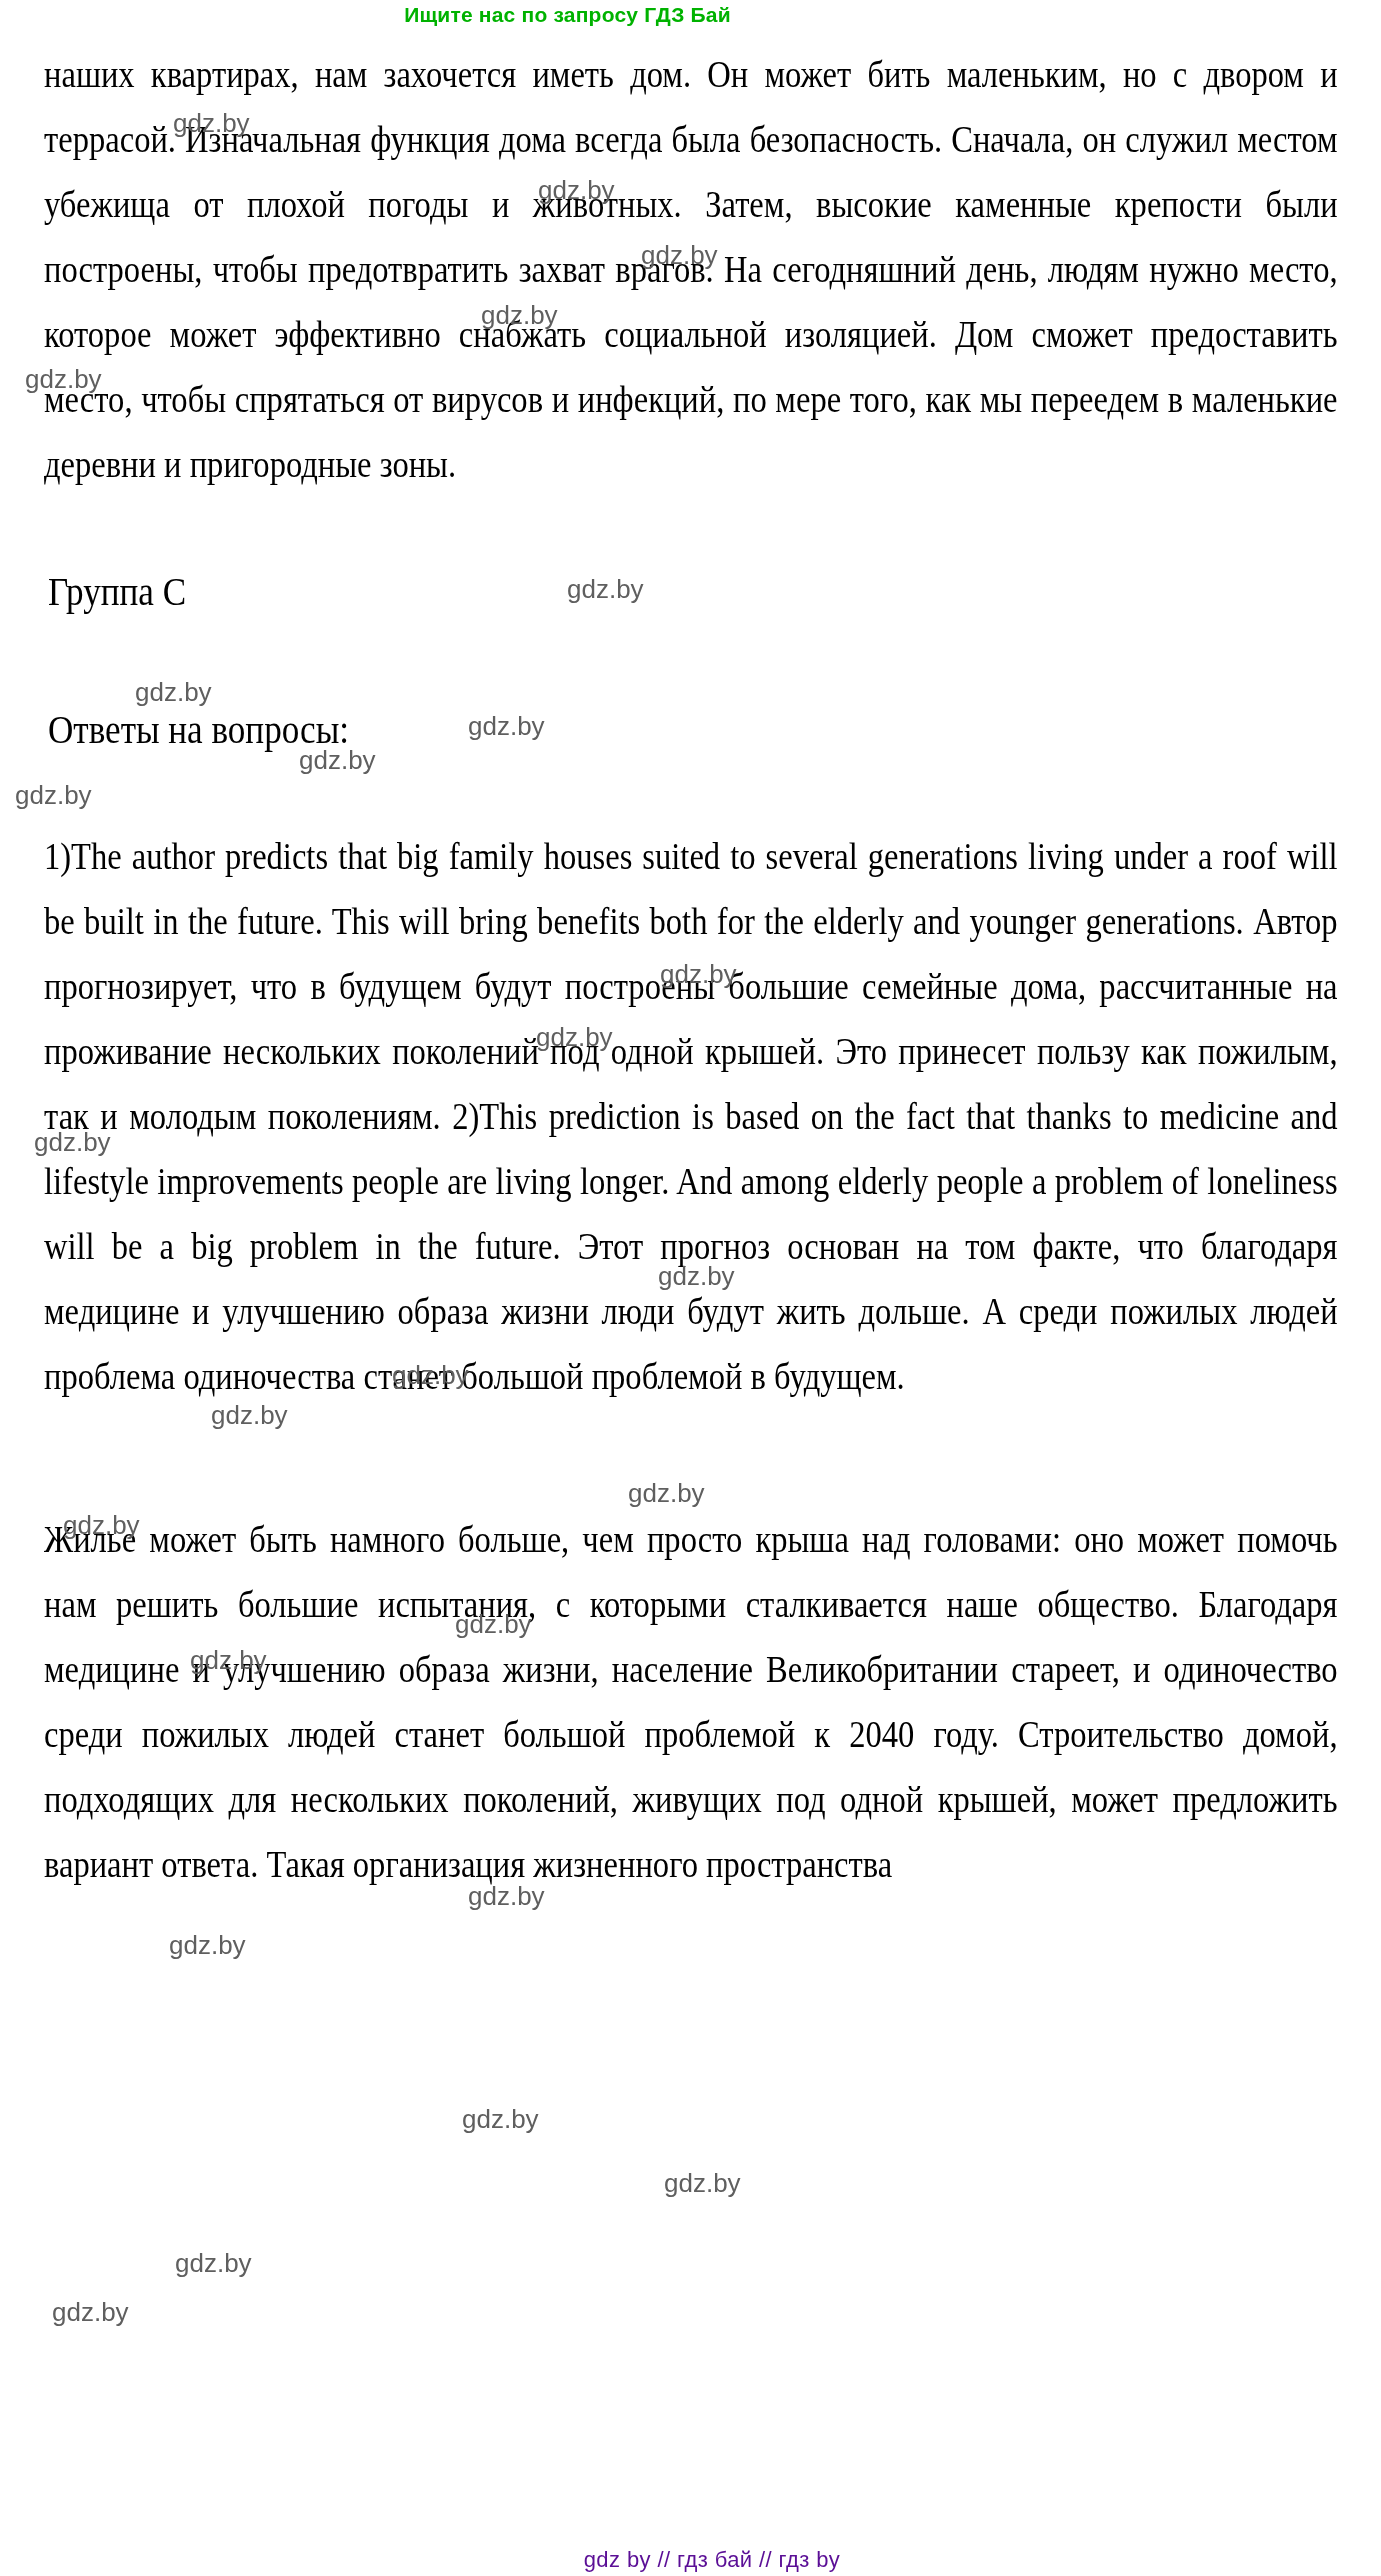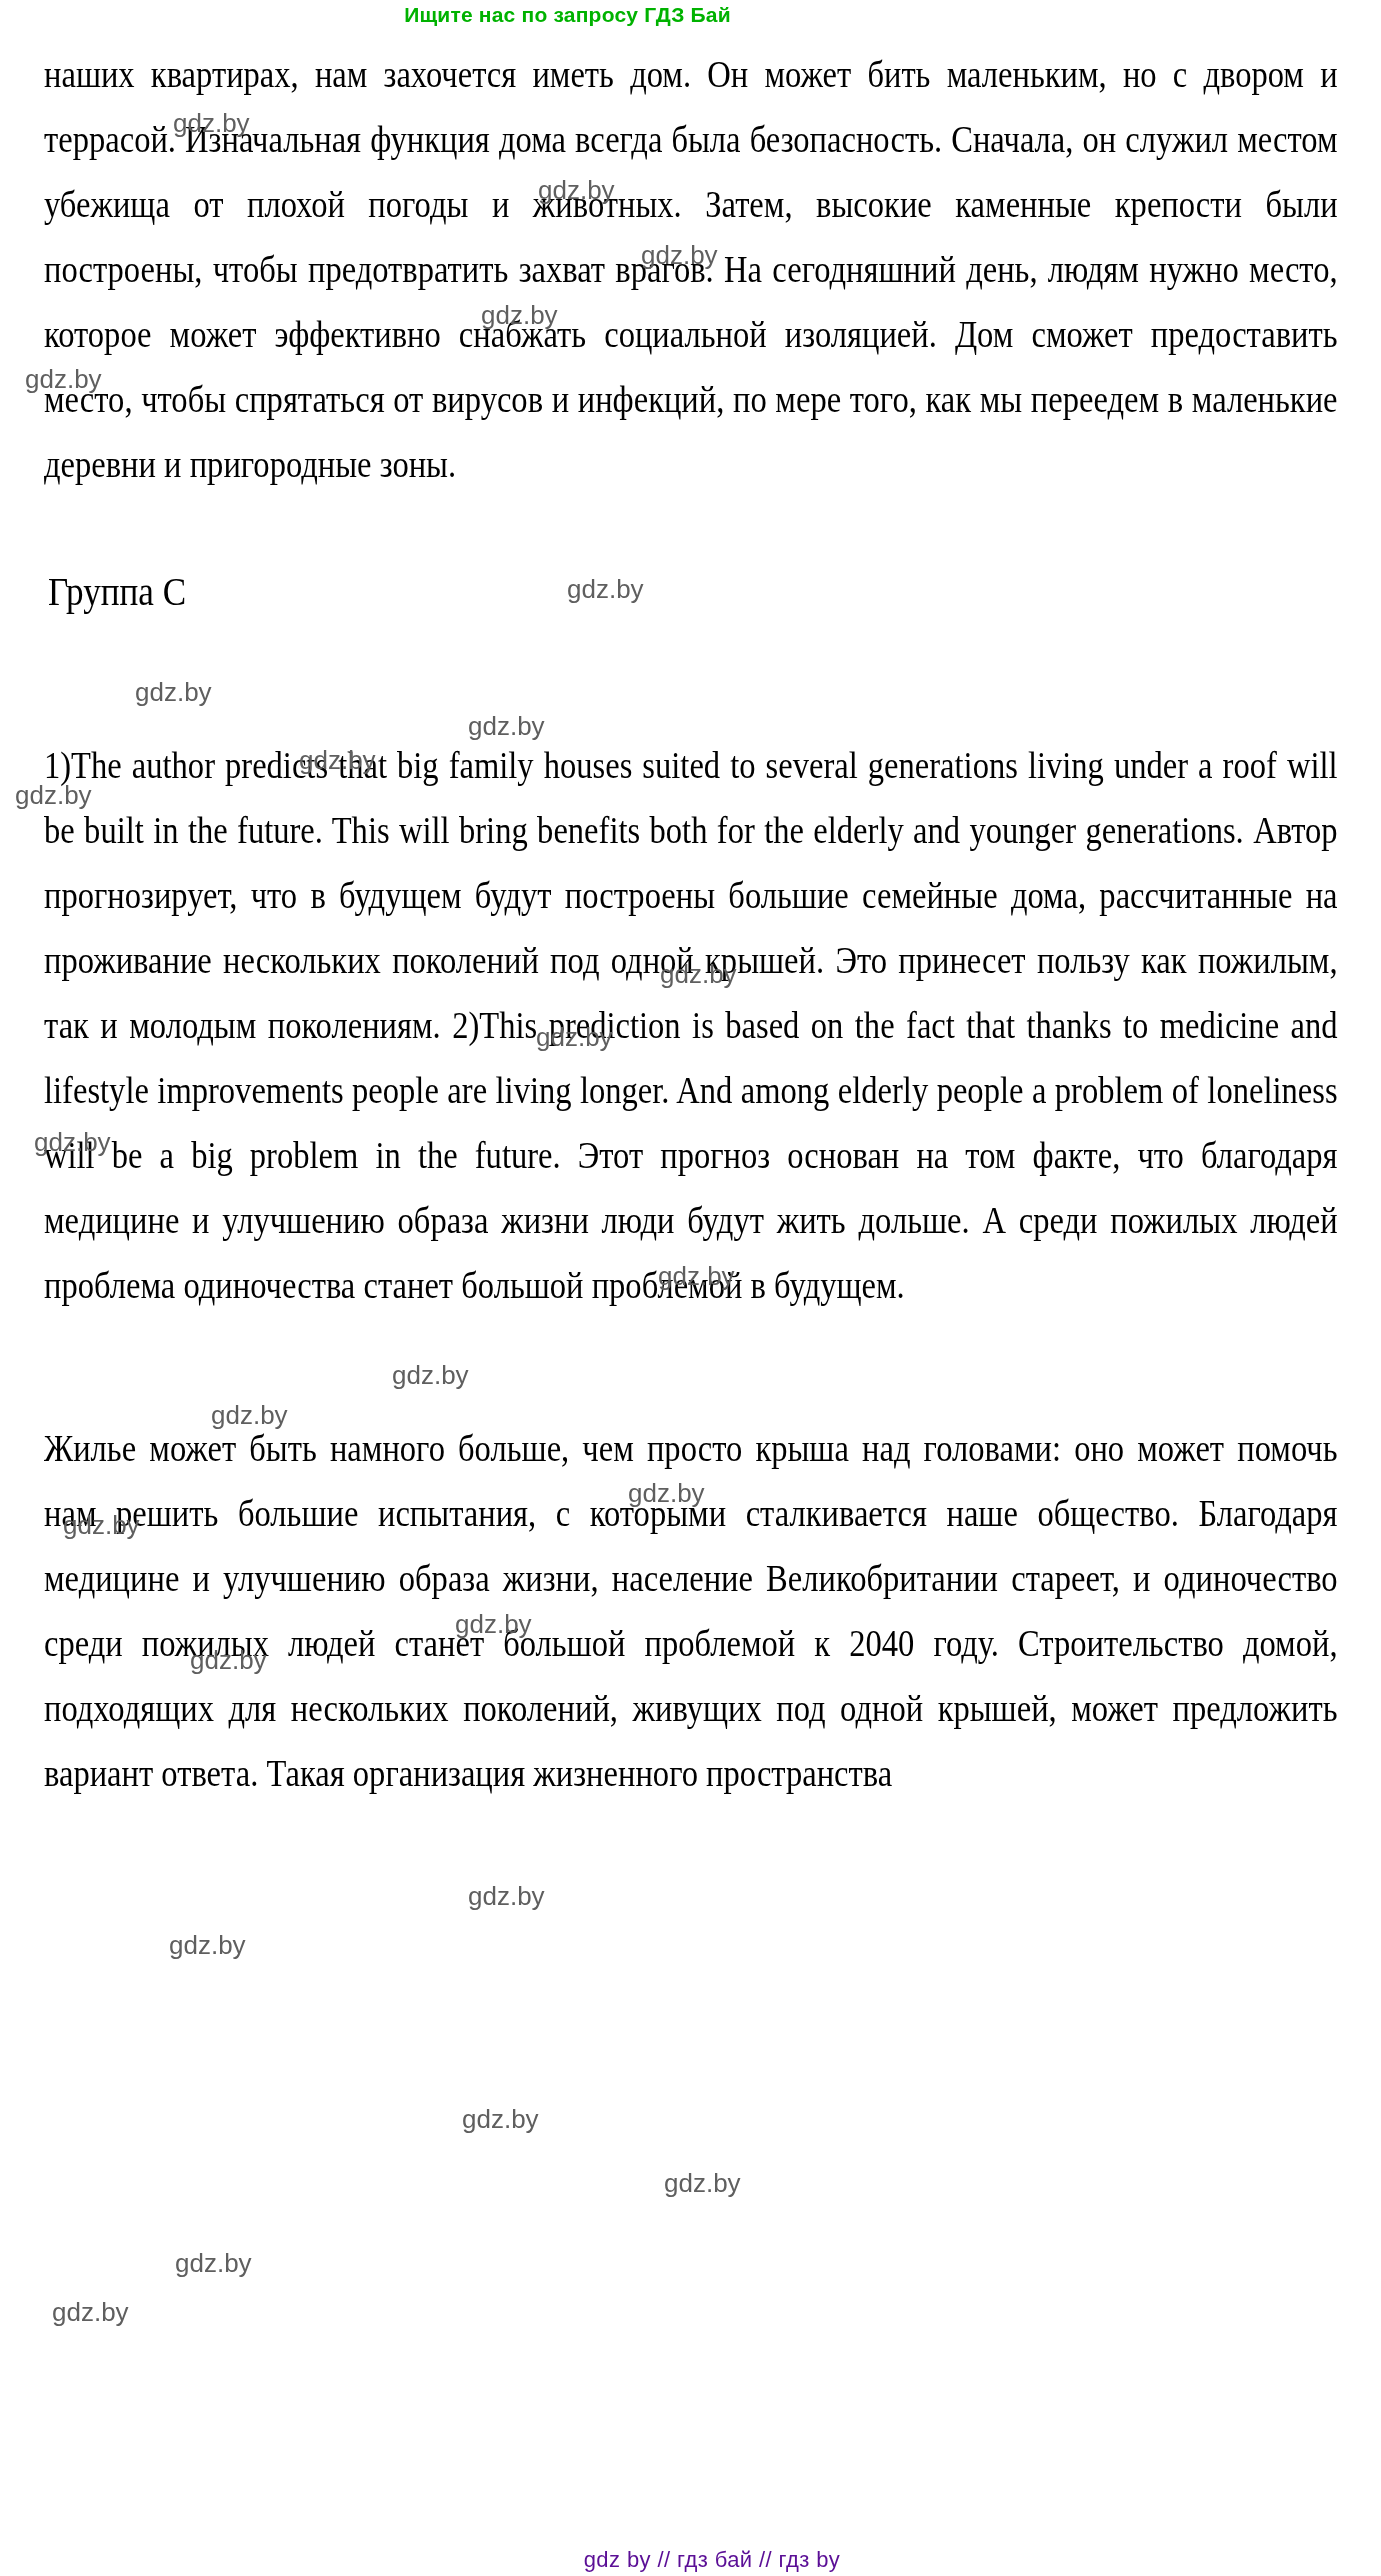--- a/index.html
+++ b/index.html
@@ -122,20 +122,23 @@
     </p>
 
   <div class="gap-md"></div>
 
   <h2 class="heading">
       <span class="squeeze">Группа С</span>
     </h2>
 
   <div class="gap-lg"></div>
 
+  <h2 class="heading">
+      <span class="squeeze">Ответы на вопросы:</span>
+    </h2>
 
   <div class="gap-md"></div>
 
   <p class="para">
       <span class="squeeze">1)The author predicts that big family houses suited to several generations living under a roof will be built in the future. This will bring benefits both for the elderly and younger generations. Автор прогнозирует, что в будущем будут построены большие семейные дома, рассчитанные на проживание нескольких поколений под одной крышей. Это принесет пользу как пожилым, так и молодым поколениям. 2)This prediction is based on the fact that thanks to medicine and lifestyle improvements people are living longer. And among elderly people a problem of loneliness will be a big problem in the future. Этот прогноз основан на том факте, что благодаря медицине и улучшению образа жизни люди будут жить дольше. А среди пожилых людей проблема одиночества станет большой проблемой в будущем.</span>
     </p>
 
   <div class="gap-md"></div>
 
 

